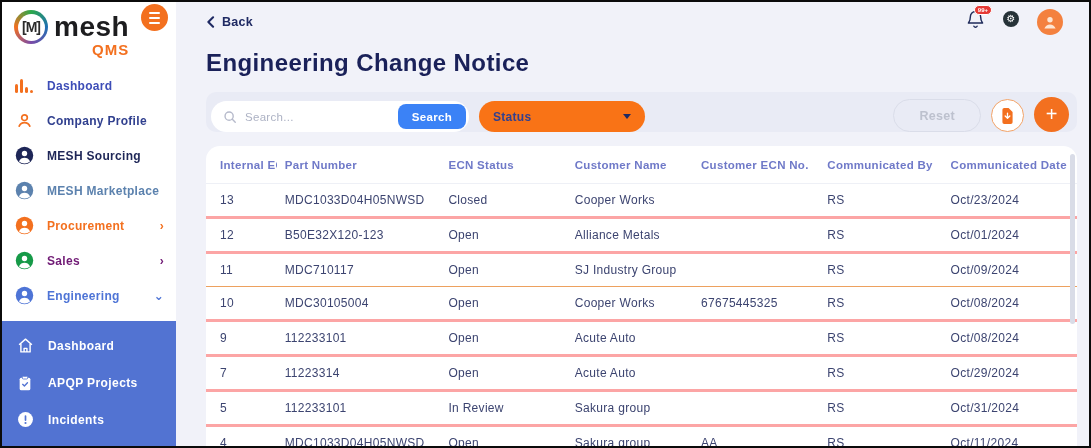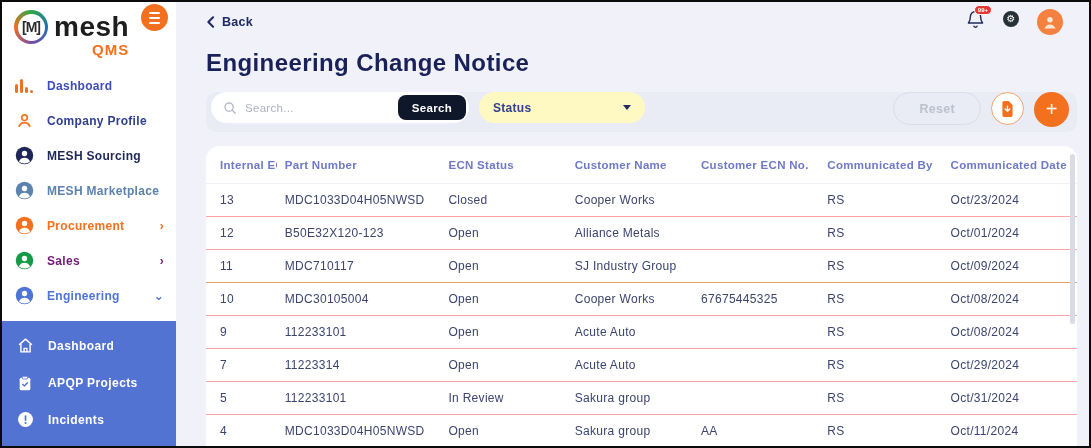--- a/index.html
+++ b/index.html
@@ -53,38 +53,38 @@
   .bell-wrap { position:relative; cursor:pointer; }
   .badge { position:absolute; top:-4px; right:-7px; background:#E53935; color:#fff; font-size:6px; font-weight:700; border-radius:7px; padding:1px 3px; border:1px solid #fff; }
   .org-logo { width:22px; height:22px; display:flex; flex-direction:column; align-items:center; cursor:pointer; }
   .org-logo .emblem { width:16px; height:16px; border-radius:50%; background:#263238; color:#fff; font-size:10px; display:flex; align-items:center; justify-content:center; font-weight:700; }
   .org-logo .cap { font-size:4px; color:#444; letter-spacing:0.2px; }
   .avatar { width:26px; height:26px; border-radius:50%; background:#F4813F; display:flex; align-items:center; justify-content:center; cursor:pointer; }
 
   .page-title { margin-top:17px; font-size:24px; font-weight:700; color:#1A2159; letter-spacing:0.4px; }
 
   
-  .filterbar { margin-top:15px; background:#E9EBF5; border-radius:10px; height:40px; display:flex; align-items:flex-start; padding:0 8px 0 5px; gap:10px; }
+  .filterbar { margin-top:15px; background:#E9EBF5; border-radius:10px; height:40px; display:flex; align-items:flex-end; padding:0 8px 0 5px; gap:10px; }
   .search-wrap { background:#fff; border-radius:18px; height:31px; width:258px; display:flex; align-items:center; padding:0 3px 0 12px; gap:8px; }
   .search-wrap input { border:none; outline:none; flex:1; font-size:11.5px; color:#333; background:transparent; font-family:inherit; min-width:0; }
   .search-wrap input::placeholder { color:#ADB2C4; letter-spacing:0.3px; }
-  .search-btn { background:#0f172a; color:#fff; border:none; border-radius:8px; height:25px; padding:0 14px; font-size:11.5px; font-weight:700; cursor:pointer; letter-spacing:0.3px; font-family:inherit; }
-  .status-select { background:#fef9c3; border-radius:18px; height:31px; width:166px; display:flex; align-items:center; padding:0 14px; font-size:12px; font-weight:700; color:#33408F; cursor:pointer; letter-spacing:0.3px; }
+  .search-btn { background:#3b82f6; color:#fff; border:none; border-radius:8px; height:25px; padding:0 14px; font-size:11.5px; font-weight:700; cursor:pointer; letter-spacing:0.3px; font-family:inherit; }
+  .status-select { background:#f97316; border-radius:18px; height:31px; width:166px; display:flex; align-items:center; padding:0 14px; font-size:12px; font-weight:700; color:#33408F; cursor:pointer; letter-spacing:0.3px; }
   .caret { margin-left:auto; width:0; height:0; border-left:4px solid transparent; border-right:4px solid transparent; border-top:5px solid #1F2A63; }
   .spacer { flex:1; }
   .reset-btn { background:transparent; border:1px solid #DADDE9; border-radius:18px; height:33px; padding:0 25px; color:#BDC1CE; font-size:12.5px; font-weight:700; cursor:pointer; letter-spacing:0.3px; font-family:inherit; }
   .dl-btn { width:33px; height:33px; border-radius:50%; border:1px solid #F2A368; background:#fff; display:flex; align-items:center; justify-content:center; cursor:pointer; }
   .add-btn { width:35px; height:35px; border-radius:50%; border:none; background:#F3701F; color:#fff; font-size:20px; font-weight:400; display:flex; align-items:center; justify-content:center; cursor:pointer; line-height:1; padding-bottom:2px; }
 
   
   .table-card { margin-top:14px; background:#fff; border-radius:14px 14px 0 0; flex:1; overflow:hidden; position:relative; }
   table { width:100%; border-collapse:collapse; table-layout:fixed; }
   th { text-align:left; font-size:11.5px; font-weight:700; color:#6F79C8; padding:13px 8px 12px 8px; letter-spacing:0.3px; border-bottom:1px solid #EEF0F6; white-space:nowrap; overflow:hidden; }
   td { font-size:12px; color:#3C4470; padding:9px 8px; letter-spacing:0.3px; white-space:nowrap; overflow:hidden; font-weight:400; }
-  tbody tr { border-bottom:1px solid #fca5a5; cursor:pointer; height:31px; }
+  tbody tr { border-bottom:3px solid #fca5a5; cursor:pointer; height:31px; }
   tbody tr.highlight { border-top:1.5px solid #EDA15F; border-bottom:1.5px solid #EDA15F; }
   th:first-child, td:first-child { padding-left:14px; }
   .scroll-thumb { position:absolute; right:2px; top:8px; width:5px; height:170px; background:#D9DCE7; border-radius:3px; }
 </style>
 </head>
 <body>
 
 <div class="frame">
 
   <aside class="sidebar">

